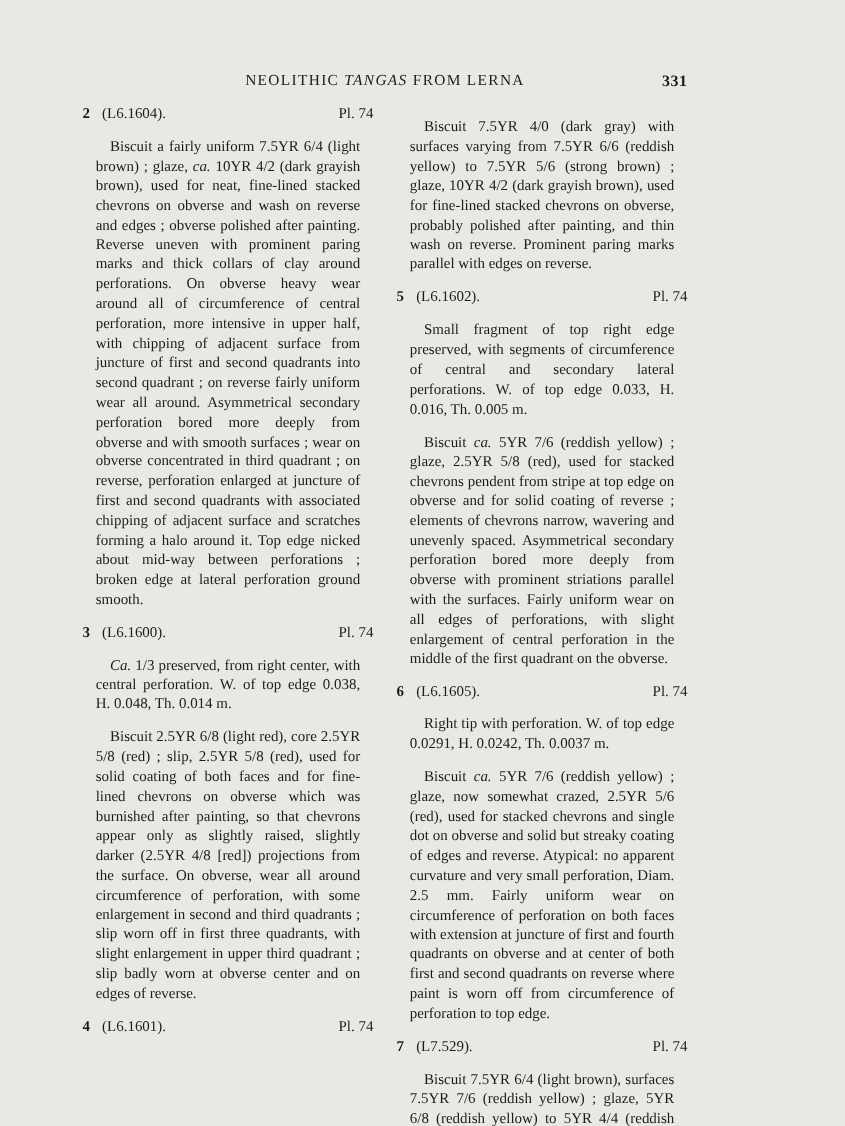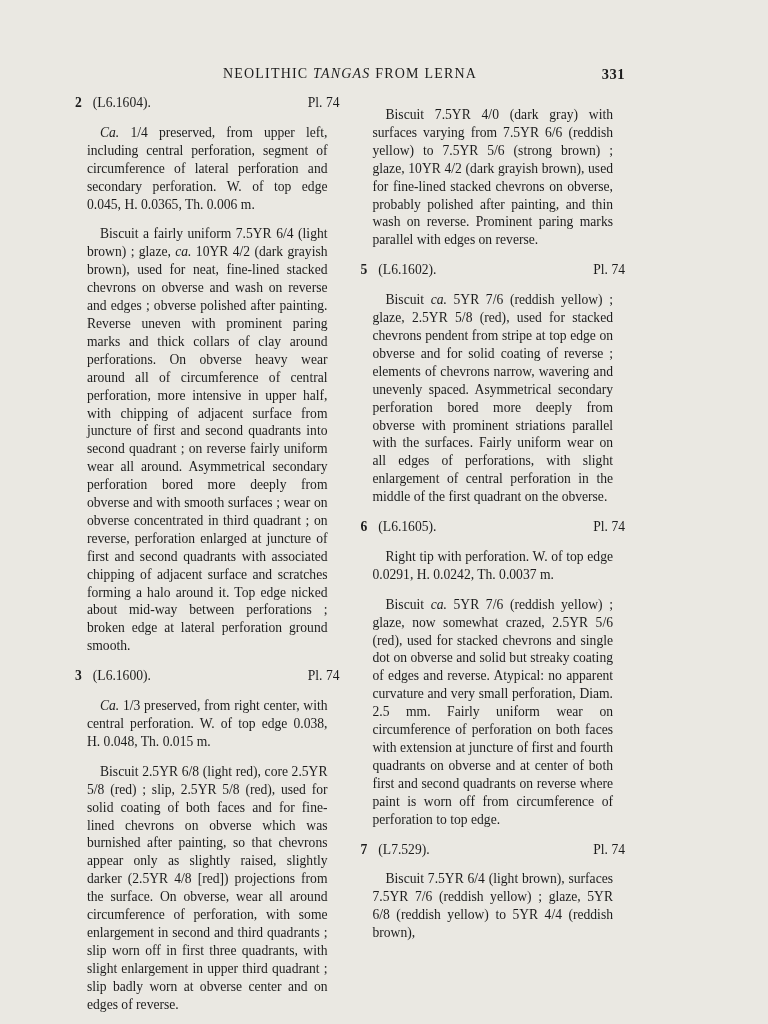--- a/index.html
+++ b/index.html
@@ -75,42 +75,42 @@
     <div class="page-number">331</div>
   </div>
 
   <div class="columns">
     <div class="column" id="col-left">
         <div class="entry-heading">
           <span class="entry-number">2</span>
           <span class="entry-id">(L6.1604).</span>
           <span class="plate-ref">Pl. 74</span>
         </div>
-        <p><i>Ca.</i><span> 1/4 preserved, from upper left, including central perforation, segment of circumference of lateral perforation and secondary perforation. W. of top edge 0.045, H. 0.0365, Th. 0.006 m.</span></p>
         <p><span>Biscuit a fairly uniform 7.5YR 6/4 (light brown) ; glaze, </span><i>ca.</i><span> 10YR 4/2 (dark grayish brown), used for neat, fine-lined stacked chevrons on obverse and wash on reverse and edges ; obverse polished after painting. Reverse uneven with prominent paring marks and thick collars of clay around perforations. On obverse heavy wear around all of circumference of central perforation, more intensive in upper half, with chipping of adjacent surface from juncture of first and second quadrants into second quadrant ; on reverse fairly uniform wear all around. Asymmetrical secondary perforation bored more deeply from obverse and with smooth surfaces ; wear on obverse concentrated in third quadrant ; on reverse, perforation enlarged at juncture of first and second quadrants with associated chipping of adjacent surface and scratches forming a halo around it. Top edge nicked about mid-way between perforations ; broken edge at lateral perforation ground smooth.</span></p>
         <div class="entry-heading">
           <span class="entry-number">3</span>
           <span class="entry-id">(L6.1600).</span>
           <span class="plate-ref">Pl. 74</span>
         </div>
-        <p><i>Ca.</i><span> 1/3 preserved, from right center, with central perforation. W. of top edge 0.038, H. 0.048, Th. 0.015 m.</span></p>
+        <p><i>Ca.</i><span> 1/3 preserved, from right center, with central perforation. W. of top edge 0.038, H. 0.048, Th. 0.014 m.</span></p>
         <p><span>Biscuit 2.5YR 6/8 (light red), core 2.5YR 5/8 (red) ; slip, 2.5YR 5/8 (red), used for solid coating of both faces and for fine-lined chevrons on obverse which was burnished after painting, so that chevrons appear only as slightly raised, slightly darker (2.5YR 4/8 [red]) projections from the surface. On obverse, wear all around circumference of perforation, with some enlargement in second and third quadrants ; slip worn off in first three quadrants, with slight enlargement in upper third quadrant ; slip badly worn at obverse center and on edges of reverse.</span></p>
         <div class="entry-heading">
           <span class="entry-number">4</span>
           <span class="entry-id">(L6.1601).</span>
           <span class="plate-ref">Pl. 74</span>
         </div>
       </div>
     <div class="column" id="col-right">
         <p><span>Biscuit 7.5YR 4/0 (dark gray) with surfaces varying from 7.5YR 6/6 (reddish yellow) to 7.5YR 5/6 (strong brown) ; glaze, 10YR 4/2 (dark grayish brown), used for fine-lined stacked chevrons on obverse, probably polished after painting, and thin wash on reverse. Prominent paring marks parallel with edges on reverse.</span></p>
         <div class="entry-heading">
           <span class="entry-number">5</span>
           <span class="entry-id">(L6.1602).</span>
           <span class="plate-ref">Pl. 74</span>
         </div>
+        <p><span>Small fragment of top right edge preserved, with segments of circumference of central and secondary lateral perforations. W. of top edge 0.033, H. 0.016, Th. 0.005 m.</span></p>
         <p><span>Biscuit </span><i>ca.</i><span> 5YR 7/6 (reddish yellow) ; glaze, 2.5YR 5/8 (red), used for stacked chevrons pendent from stripe at top edge on obverse and for solid coating of reverse ; elements of chevrons narrow, wavering and unevenly spaced. Asymmetrical secondary perforation bored more deeply from obverse with prominent striations parallel with the surfaces. Fairly uniform wear on all edges of perforations, with slight enlargement of central perforation in the middle of the first quadrant on the obverse.</span></p>
         <div class="entry-heading">
           <span class="entry-number">6</span>
           <span class="entry-id">(L6.1605).</span>
           <span class="plate-ref">Pl. 74</span>
         </div>
         <p><span>Right tip with perforation. W. of top edge 0.0291, H. 0.0242, Th. 0.0037 m.</span></p>
         <p><span>Biscuit </span><i>ca.</i><span> 5YR 7/6 (reddish yellow) ; glaze, now somewhat crazed, 2.5YR 5/6 (red), used for stacked chevrons and single dot on obverse and solid but streaky coating of edges and reverse. Atypical: no apparent curvature and very small perforation, Diam. 2.5 mm. Fairly uniform wear on circumference of perforation on both faces with extension at juncture of first and fourth quadrants on obverse and at center of both first and second quadrants on reverse where paint is worn off from circumference of perforation to top edge.</span></p>
         <div class="entry-heading">
           <span class="entry-number">7</span>

